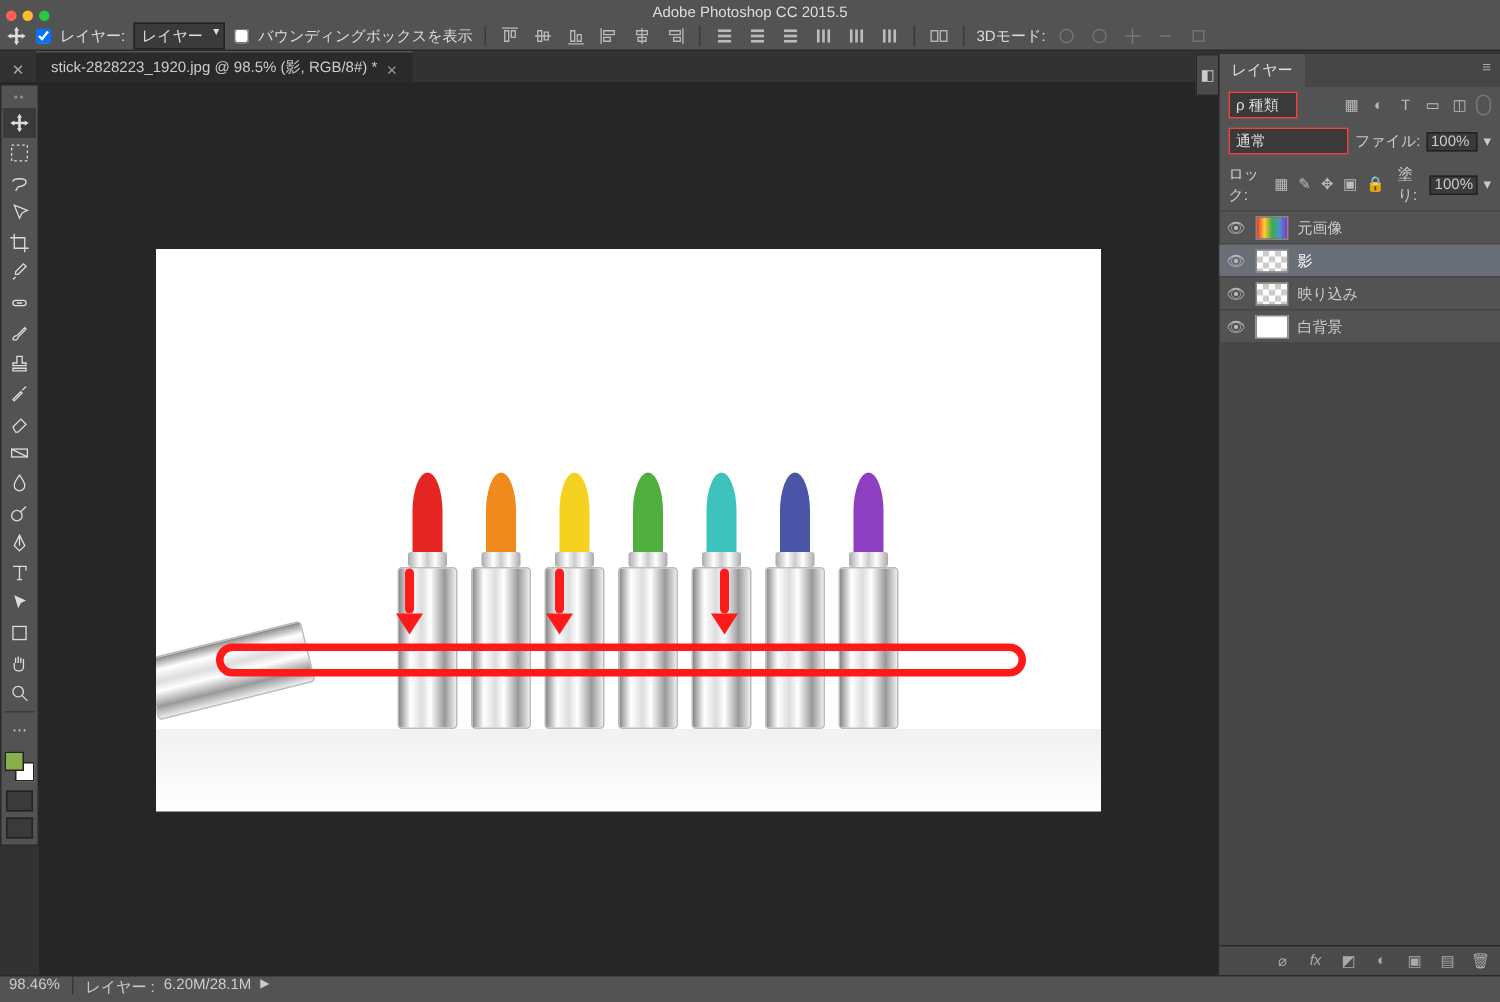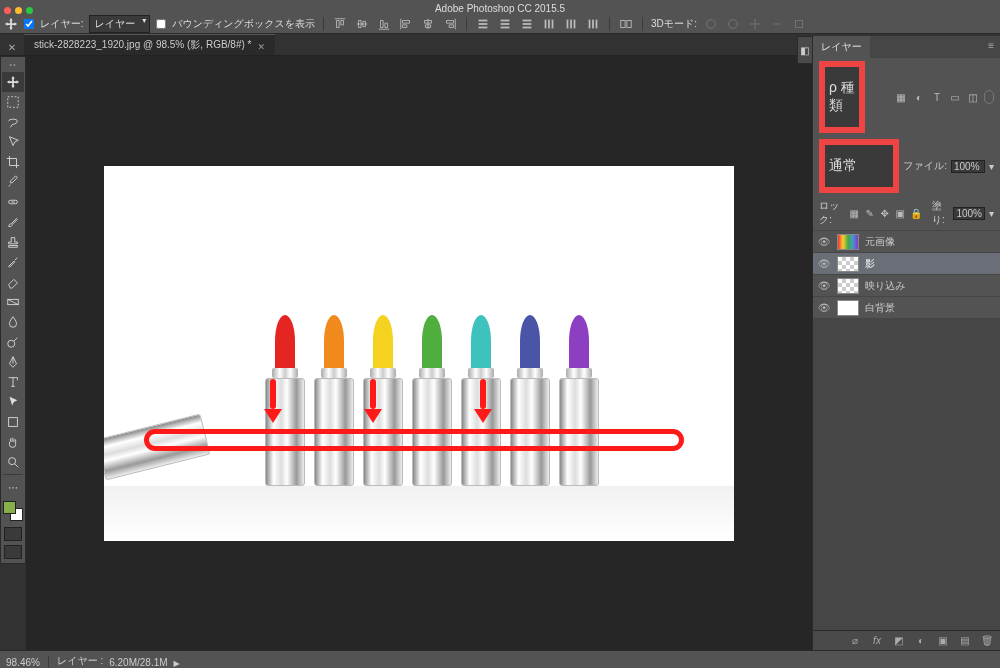--- a/index.html
+++ b/index.html
@@ -63,37 +63,37 @@
 .anno-arrow .head{ width:0;height:0;border-left:9px solid transparent;border-right:9px solid transparent;border-top:14px solid #ff1a1a; }
 .aa1{left:160px;} .aa2{left:260px;} .aa3{left:370px;}
 
 
 .panels{ position:absolute; right:0; top:36px; width:188px; bottom:18px; background:#535353; border-left:1px solid #2a2a2a; display:flex; flex-direction:column;}
 .panels .collapse-col{ position:absolute; left:-16px; top:0; width:16px; background:#4a4a4a; height:28px; border:1px solid #2a2a2a; display:flex;align-items:center;justify-content:center;}
 .ptab{ display:flex; background:#464646; }
 .ptab .tab{ padding:4px 8px; font-size:10px; color:#ddd; background:#535353; }
 .ptab .menu{ margin-left:auto; padding:4px 6px; color:#aaa;}
 .prow{ display:flex; align-items:center; gap:4px; padding:3px 6px; font-size:10px; color:#ccc;}
-.prow .sel{ background:#3a3a3a; border:6px solid #ef4444; padding:12px 4px; font-size:14px; color:#ddd; flex:0 0 auto;}
+.prow .sel{ background:#3a3a3a; border:1px solid #ef4444; padding:1px 4px; font-size:10px; color:#ddd; flex:0 0 auto;}
 .prow .spacer{flex:1;}
 .prow .ic{ width:14px;height:14px; display:flex;align-items:center;justify-content:center; color:#bbb; border:1px solid transparent;}
 .prow .val{ background:#3a3a3a; border:1px solid #222; width:34px; text-align:left; padding:0 2px;}
 .layerlist{ flex:0 0 auto; }
 .layer{ display:flex; align-items:center; height:22px; border-top:1px solid #464646; padding:0 4px; gap:6px; }
 .layer.sel{ background:#6a6f77; color:#fff;}
 .layer .eye{ width:14px; text-align:center; color:#bbb;}
 .layer .thumb{ width:22px; height:16px; background:#fff; border:1px solid #888; display:flex;align-items:center;justify-content:center; font-size:7px; color:#999;}
 .layer .thumb.chk{ background:repeating-conic-gradient(#ccc 0 25%, #fff 0 50%) 0 0/8px 8px; }
 .layer .name{ font-size:10px; }
 .panel-fill{ flex:1; background:#464646; }
 .layerfoot{ height:20px; background:#4a4a4a; border-top:1px solid #2a2a2a; display:flex; align-items:center; justify-content:flex-end; gap:8px; padding:0 6px; color:#aaa;}
 .layerfoot .ic{width:14px;height:14px;display:flex;align-items:center;justify-content:center;}
 
 
-.status{ position:absolute; left:0; right:0; bottom:0; height:18px; background:#535353; border-top:1px solid #2a2a2a; display:flex; align-items:flex-end; font-size:10px; color:#ccc; padding:0 6px; gap:6px;}
+.status{ position:absolute; left:0; right:0; bottom:0; height:18px; background:#535353; border-top:1px solid #2a2a2a; display:flex; align-items:flex-start; font-size:10px; color:#ccc; padding:0 6px; gap:6px;}
 .status .sep{ width:1px;height:12px;background:#3a3a3a; margin:0 2px;}
 .status .arrow{font-size:8px;}
 </style>
 </head>
 <body>
 
 <div class="titlebar">
   <div class="traffic">
     <div class="dot r"></div>
     <div class="dot y"></div>

